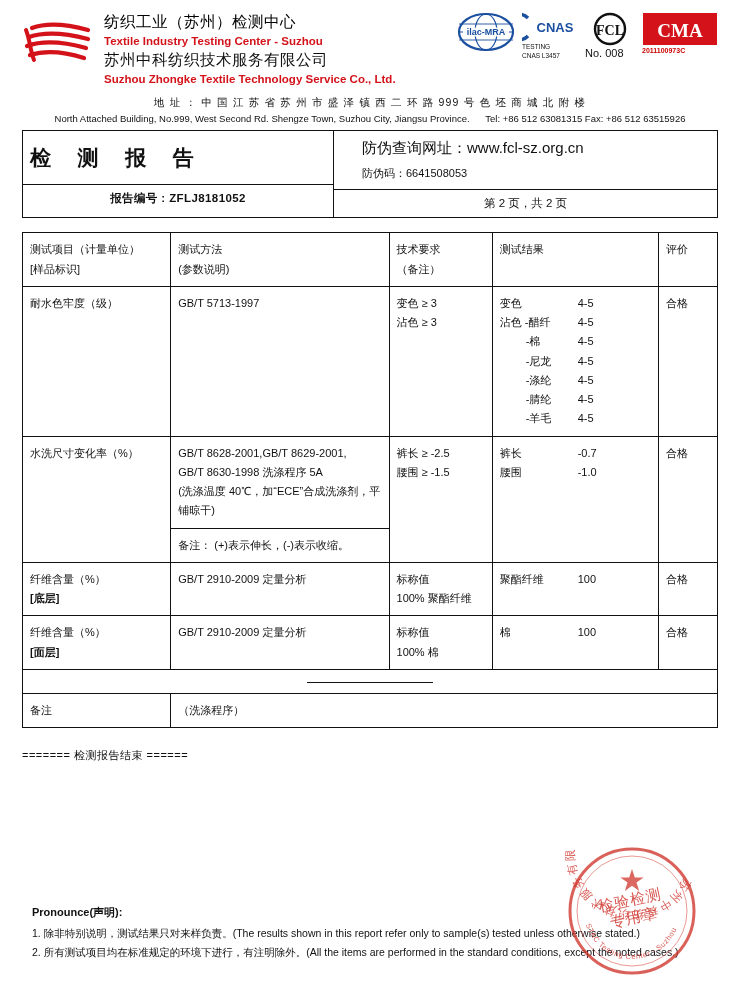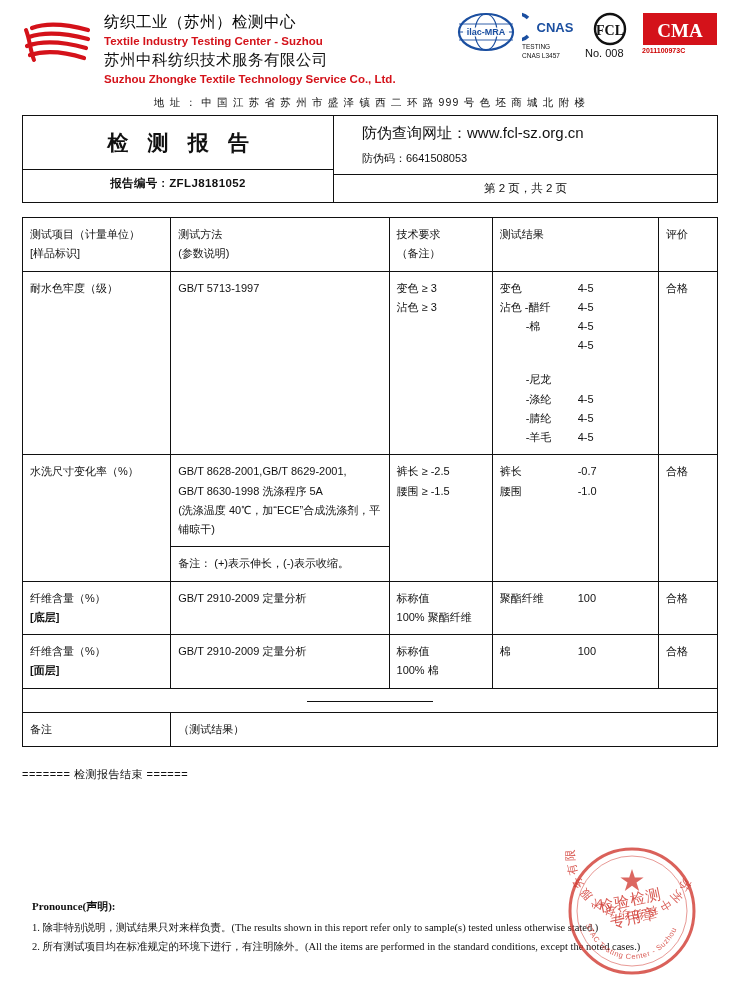--- a/index.html
+++ b/index.html
@@ -119,27 +119,26 @@
     display: flex;
     border: 1.4px solid #111;
     border-top: none;
     margin-top: 0;
   }
   .titlebox .left {
     flex: 0 0 310px;
     border-right: 1.4px solid #111;
   }
   .titlebox .left .t1 {
-    text-align: center;
     font-size: 21px;
     font-weight: bold;
     letter-spacing: 7px;
     padding: 13px 0 12px 7px;
     border-bottom: 1.4px solid #111;
-    font-family: Liberation Serif, serif;
+    font-family: Liberation Mono, monospace;
   }
   .titlebox .left .t2 {
     text-align: center;
     font-size: 11.5px;
     font-weight: bold;
     padding: 6px 0 6px 0;
     letter-spacing: 0.4px;
   }
   .titlebox .right {
     flex: 1 1 auto;
@@ -202,22 +201,21 @@
     font-size: 11px;
     margin-top: 20px;
     letter-spacing: 0.5px;
   }
 
   
   .footer {
     position: absolute;
     left: 32px;
     right: 22px;
-    bottom: 32px;
-    font-family: Liberation Serif, serif;
+    bottom: 26px;
   }
   .footer h4 {
     margin: 0 0 6px 0;
     font-size: 11px;
     font-weight: bold;
   }
   .footer p {
     margin: 0 0 4px 0;
     font-size: 10.5px;
     line-height: 1.5;
@@ -296,20 +294,25 @@
           <text x="38" y="25" font-size="19" font-weight="bold" fill="#ffffff" text-anchor="middle" font-family="Liberation Serif, serif">CMA</text>
         </svg>
         <div class="mark-red">2011100973C</div>
       </div>
 
     </div>
   </div>
 
   <div class="addr">
     <div class="addr-cn">地 址 ： 中 国 江 苏 省 苏 州 市 盛 泽 镇 西 二 环 路 999 号 色 坯 商 城 北 附 楼</div>
+    <div class="addr-en">
+      <span>North Attached Building, No.999, West Second Rd. Shengze Town, Suzhou City, Jiangsu Province.</span>
+      &nbsp;&nbsp;&nbsp;&nbsp;
+      <span>Tel: +86 512 63081315   Fax: +86 512 63515926</span>
+    </div>
   </div>
 
   <div class="rule"></div>
 
   <div class="titlebox">
     <div class="left">
       <div class="t1">检 测 报 告</div>
       <div class="t2">报告编号 : ZFLJ8181052</div>
     </div>
     <div class="right">
@@ -368,21 +371,21 @@
         </div>
         <div class="res-row">
           <span class="lbl">沾色 -醋纤</span>
           <span class="val">4-5</span>
         </div>
         <div class="res-row">
           <span class="lbl" style="padding-left:26px;box-sizing:border-box;">-棉</span>
           <span class="val">4-5</span>
         </div>
         <div class="res-row">
-          <span class="lbl" style="padding-left:26px;box-sizing:border-box;margin-top:34px;">-尼龙</span>
+          <span class="lbl" style="padding-left:26px;box-sizing:border-box;">-尼龙</span>
           <span class="val">4-5</span>
         </div>
         <div class="res-row">
           <span class="lbl" style="padding-left:26px;box-sizing:border-box;">-涤纶</span>
           <span class="val">4-5</span>
         </div>
         <div class="res-row">
           <span class="lbl" style="padding-left:26px;box-sizing:border-box;">-腈纶</span>
           <span class="val">4-5</span>
         </div>
@@ -480,21 +483,21 @@
       <td colspan="5" style="border-left:1px solid #111;border-right:1px solid #111;border-top:none;border-bottom:none;padding:12px 0 10px 0;">
         <div class="dash-line"></div>
       </td>
     </tr>
 
     <tr>
       <td>
         <span>备注</span>
       </td>
       <td colspan="4">
-        <span>（测试结果）</span>
+        <span>（洗涤程序）</span>
       </td>
     </tr>
 
   </tbody>
     </table>
 
   <div class="endline">======= 检测报告结束 ======</div>
 
   <div class="footer">
     <h4>Pronounce(声明):</h4>

